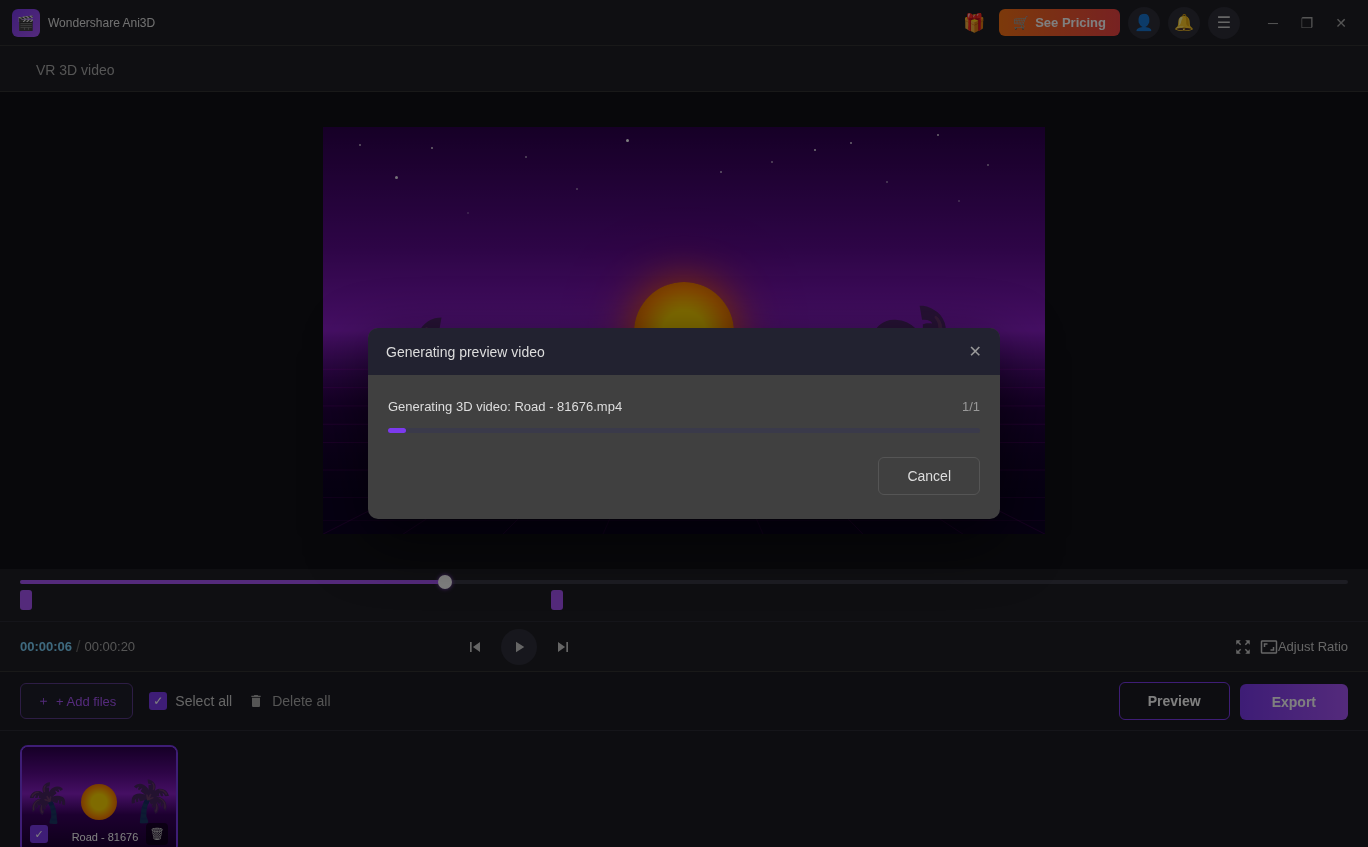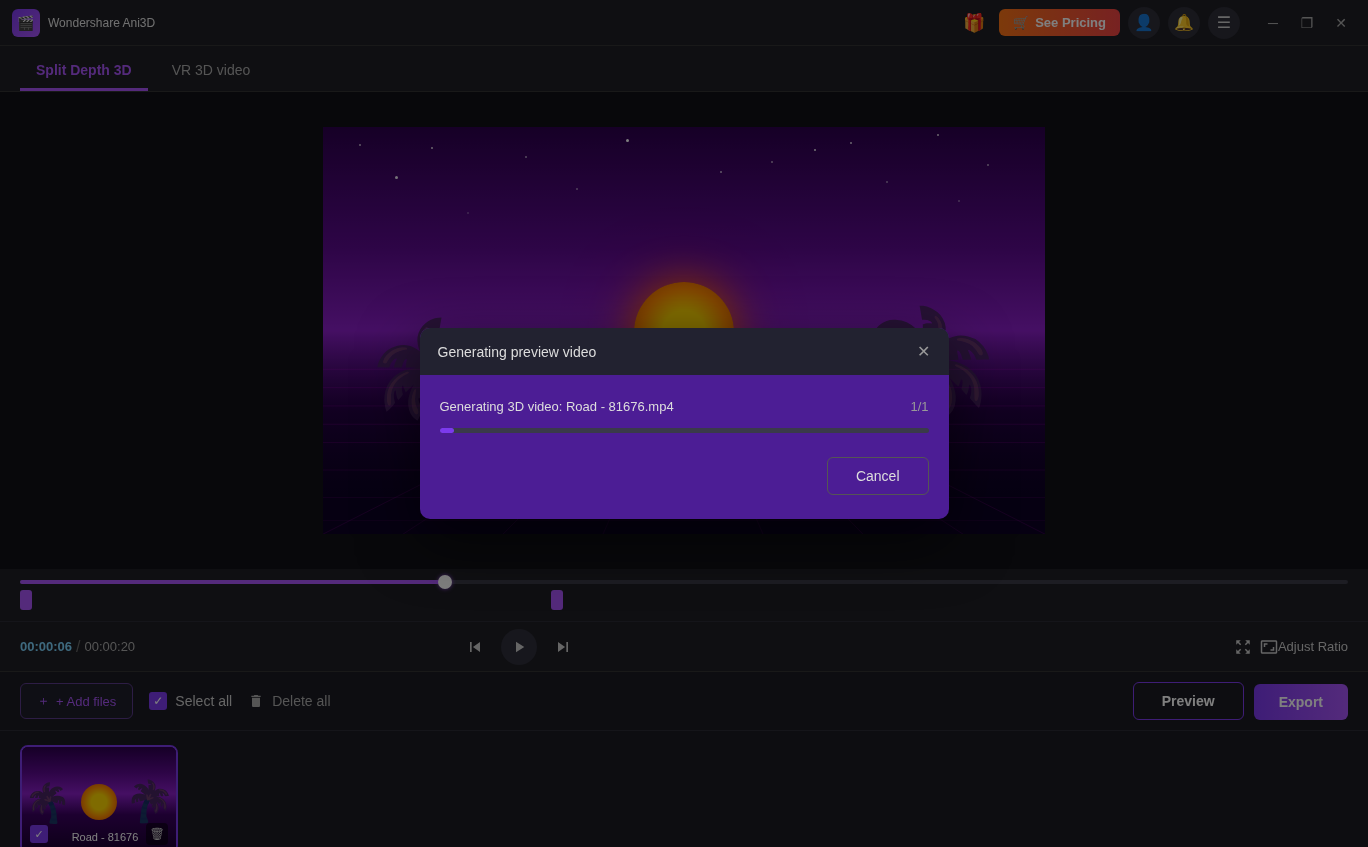--- a/index.html
+++ b/index.html
@@ -376,21 +376,21 @@
       padding: 10px 28px;
       font-size: 14px;
       font-weight: 600;
       cursor: pointer;
     }
     .export-btn {
       background: linear-gradient(90deg, #7c3aed, #a855f7);
       border: none;
       color: #fff;
       border-radius: 6px;
-      padding: 10px 25px;
+      padding: 10px 32px;
       font-size: 14px;
       font-weight: 700;
       cursor: pointer;
     }
 
     
     #file-list {
       background: #1a1a22;
       padding: 14px 20px;
       flex: 1;
@@ -466,23 +466,23 @@
     #modal-overlay {
       position: absolute;
       top: 0; left: 0; right: 0; bottom: 0;
       background: rgba(0,0,0,0.5);
       z-index: 100;
       display: flex;
       align-items: center;
       justify-content: center;
     }
     .modal {
-      background: #4c1d95;
+      background: #404040;
       border-radius: 10px;
-      width: 529px;
+      width: 632px;
       padding: 0;
       overflow: hidden;
       box-shadow: 0 20px 60px rgba(0,0,0,0.6);
     }
     .modal-header {
       background: #222230;
       padding: 14px 18px;
       display: flex;
       align-items: center;
       justify-content: space-between;
@@ -562,23 +562,20 @@
     <button class="title-icon-btn">☰</button>
     <div class="win-controls">
       <button class="win-btn">─</button>
       <button class="win-btn">❐</button>
       <button class="win-btn close">✕</button>
     </div>
   </div>
 </div>
 
 <div id="tabs">
-  <div class="tab active">
-    <span>Split Depth 3D</span>
-  </div>
   <div class="tab">
     <span>VR 3D video</span>
   </div>
 </div>
 
 <div id="preview-area">
   <div id="video-preview">
     <div class="synthwave-bg">
 
       <div class="stars">

